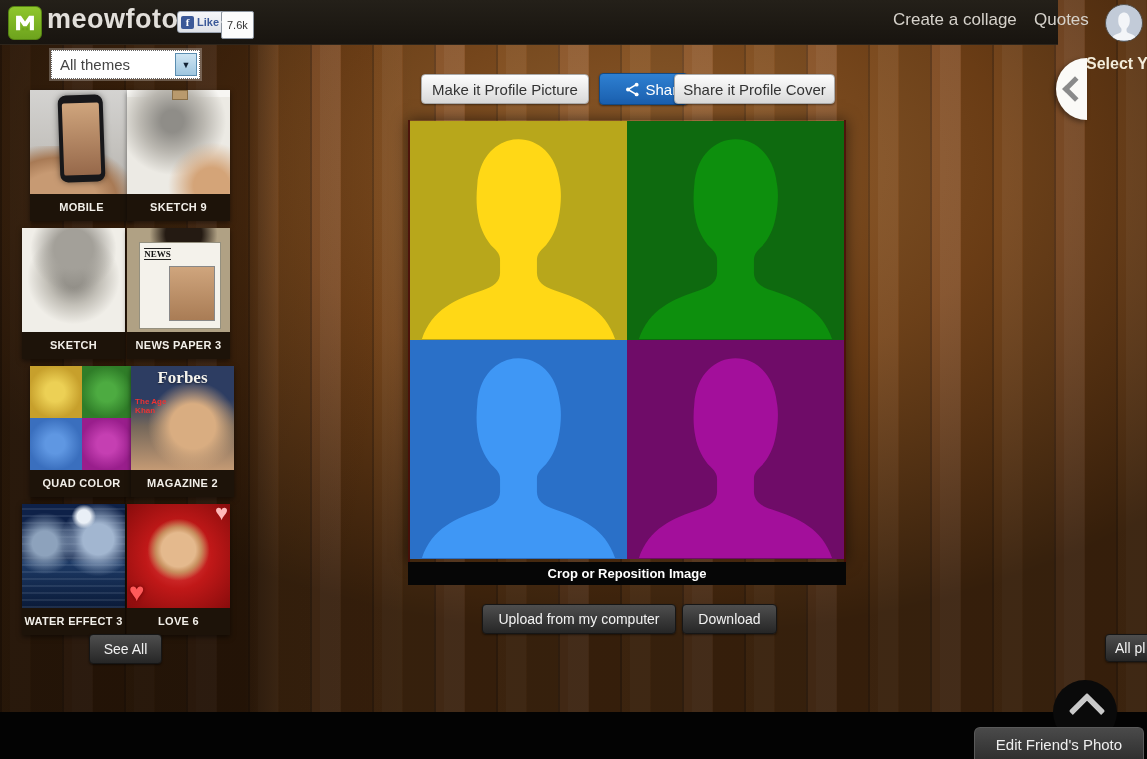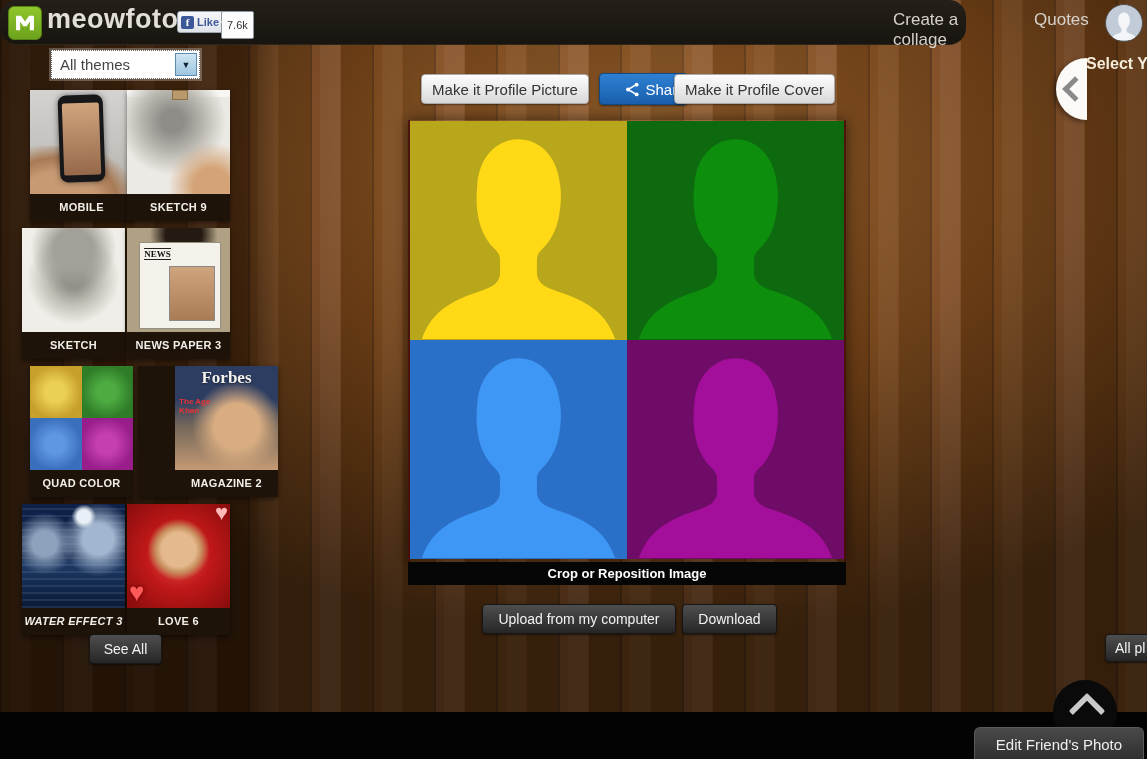--- a/index.html
+++ b/index.html
@@ -10,21 +10,21 @@
       repeating-linear-gradient(90deg, #7c4a1e 0 31px, #70431a 31px 62px, #87532a 62px 93px, #6e3f16 93px 124px);
   }
   .stage::before{content:"";position:absolute;inset:0;pointer-events:none;
     background:
       linear-gradient(90deg, rgba(10,4,0,.42) 0 245px, rgba(10,4,0,.08) 280px, rgba(0,0,0,0) 420px),
       radial-gradient(ellipse 760px 470px at 56% 22%, rgba(255,196,120,.20), rgba(40,16,4,.06) 48%, rgba(0,0,0,.52) 100%);
   }
   .abs{position:absolute;}
 
   
-  .header{left:0;top:0;width:966px;height:44px;background:linear-gradient(180deg,#242019,#18140f);border-bottom:1px solid #2e251b;z-index:5;border-radius:17px;}
+  .header{left:0;top:0;width:1058px;height:44px;background:linear-gradient(180deg,#242019,#18140f);border-bottom:1px solid #2e251b;z-index:5;}
   .logo-box{left:8px;top:6px;width:32px;height:32px;border-radius:6px;background:linear-gradient(180deg,#8fc62c,#6da31d);border:1px solid #558312;display:flex;align-items:center;justify-content:center;cursor:pointer;}
   .brand{left:47px;top:4px;font-size:27px;font-weight:bold;color:#e2dfda;letter-spacing:.5px;cursor:pointer;}
   .fb-like{left:177px;top:11px;height:20px;padding:0 6px 0 3px;display:flex;align-items:center;gap:3px;background:linear-gradient(180deg,#f6f7f9,#dfe2e8);border:1px solid #9aa3b0;border-radius:3px;font-size:11px;font-weight:bold;color:#3b5998;cursor:pointer;}
   .fb-f{width:13px;height:13px;background:#3b5998;color:#fff;border-radius:2px;font-size:11px;font-weight:bold;line-height:13px;text-align:center;font-family:"Liberation Serif",serif;}
   .fb-count{left:221px;top:11px;height:18px;padding:4px 5px;background:#fcfcfc;border:1px solid #8c949f;border-radius:2px;font-size:11px;color:#333;line-height:18px;}
   .fb-count::before{content:"";position:absolute;left:-5px;top:6px;border:4px solid transparent;border-right-color:#fcfcfc;}
   .nav-link{top:10px;font-size:17px;color:#d6d2cb;cursor:pointer;}
   .avatar{left:1105px;top:4px;width:36px;height:36px;border-radius:50%;background:#c2cbd8;overflow:hidden;cursor:pointer;border:1px solid #55504a;}
   .avatar svg{width:30px;height:30px;margin:5px 3px 0 3px;}
 
@@ -167,29 +167,29 @@
 
   <div class="abs thumb" style="left:22px;top:366px;margin-left:8px;">
     <div class="thumb-art t-quad">
       <span class="q-y"></span>
       <span class="q-g"></span>
       <span class="q-b"></span>
       <span class="q-m"></span>
     </div>
     <div class="thumb-label">QUAD COLOR</div>
   </div>
-  <div class="abs thumb" style="left:138px;top:366px;padding-left:37px;">
+  <div class="abs thumb" style="left:131px;top:366px;">
     <div class="thumb-art t-magazine">
       <span class="mag-title">Forbes</span>
       <span class="mag-sub">The Age Khan</span>
     </div>
     <div class="thumb-label">MAGAZINE 2</div>
   </div>
 
-  <div class="abs thumb" style="left:22px;top:504px;font-style:italic;">
+  <div class="abs thumb" style="left:22px;top:504px;">
     <div class="thumb-art t-water"></div>
     <div class="thumb-label">WATER EFFECT 3</div>
   </div>
   <div class="abs thumb" style="left:127px;top:504px;">
     <div class="thumb-art t-love">
       <span class="h1">♥</span>
       <span class="h2">♥</span>
     </div>
     <div class="thumb-label">LOVE 6</div>
   </div>
@@ -202,21 +202,21 @@
       <g stroke="#ffffff" stroke-width="2" fill="#ffffff">
         <line x1="4" y1="10" x2="15" y2="3.5"></line>
           <line x1="4" y1="10" x2="15" y2="16.5"></line>
         <circle cx="4" cy="10" r="2.6" stroke="none"></circle>
           <circle cx="15.5" cy="3.5" r="2.6" stroke="none"></circle>
           <circle cx="15.5" cy="16.5" r="2.6" stroke="none"></circle>
       </g>
     </svg>
     <span>Share</span>
   </div>
-  <div class="abs btn-light" style="left:674px;top:74px;width:159px;">Make it Profile Cover</div>
+  <div class="abs btn-light" style="left:674px;top:74px;width:159px;">Share it Profile Cover</div>
 
   <div class="abs canvas">
     <svg viewBox="0 0 438 442">
       <rect x="0" y="0" width="219" height="221" fill="#b8a71b"></rect>
       <rect x="219" y="0" width="219" height="221" fill="#0e6a0f"></rect>
       <rect x="0" y="221" width="219" height="221" fill="#2a70c8"></rect>
       <rect x="219" y="221" width="219" height="221" fill="#6f0c68"></rect>
       <use href="#bust" x="0" y="0" width="219" height="221" fill="#ffd816"></use>
       <use href="#bust" x="219" y="0" width="219" height="221" fill="#0d8f0d"></use>
       <use href="#bust" x="0" y="221" width="219" height="221" fill="#3f97f5"></use>

